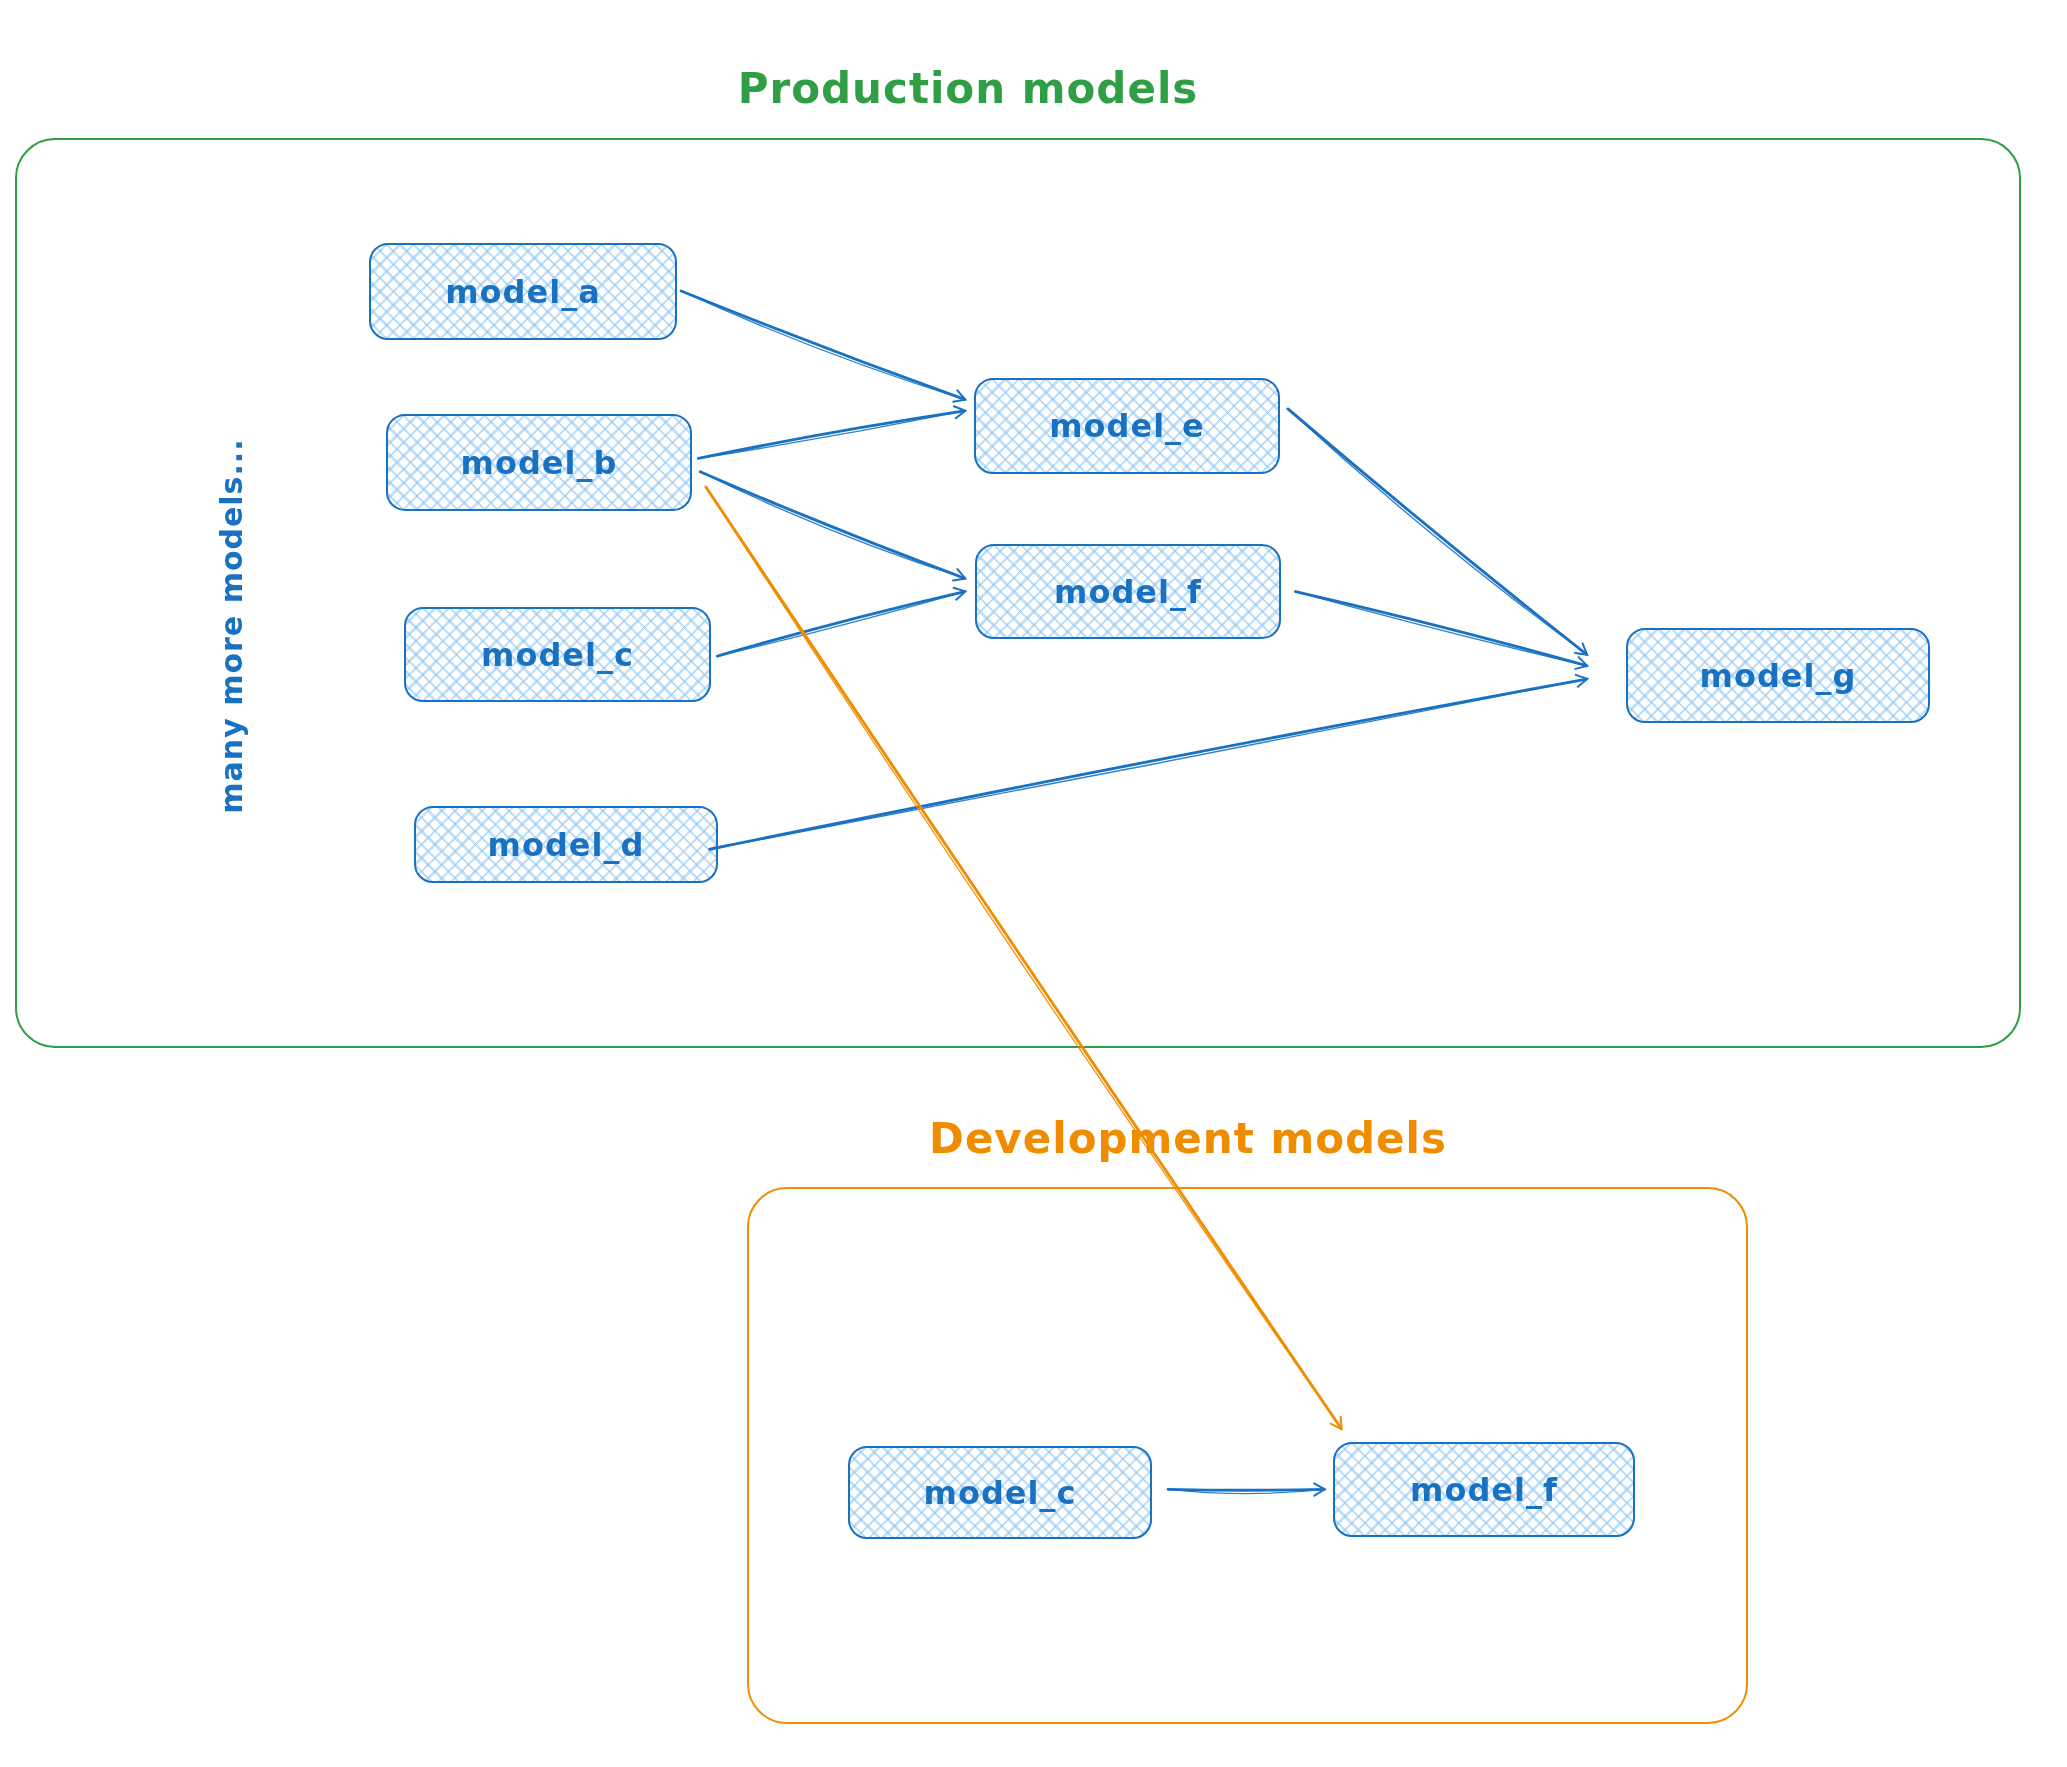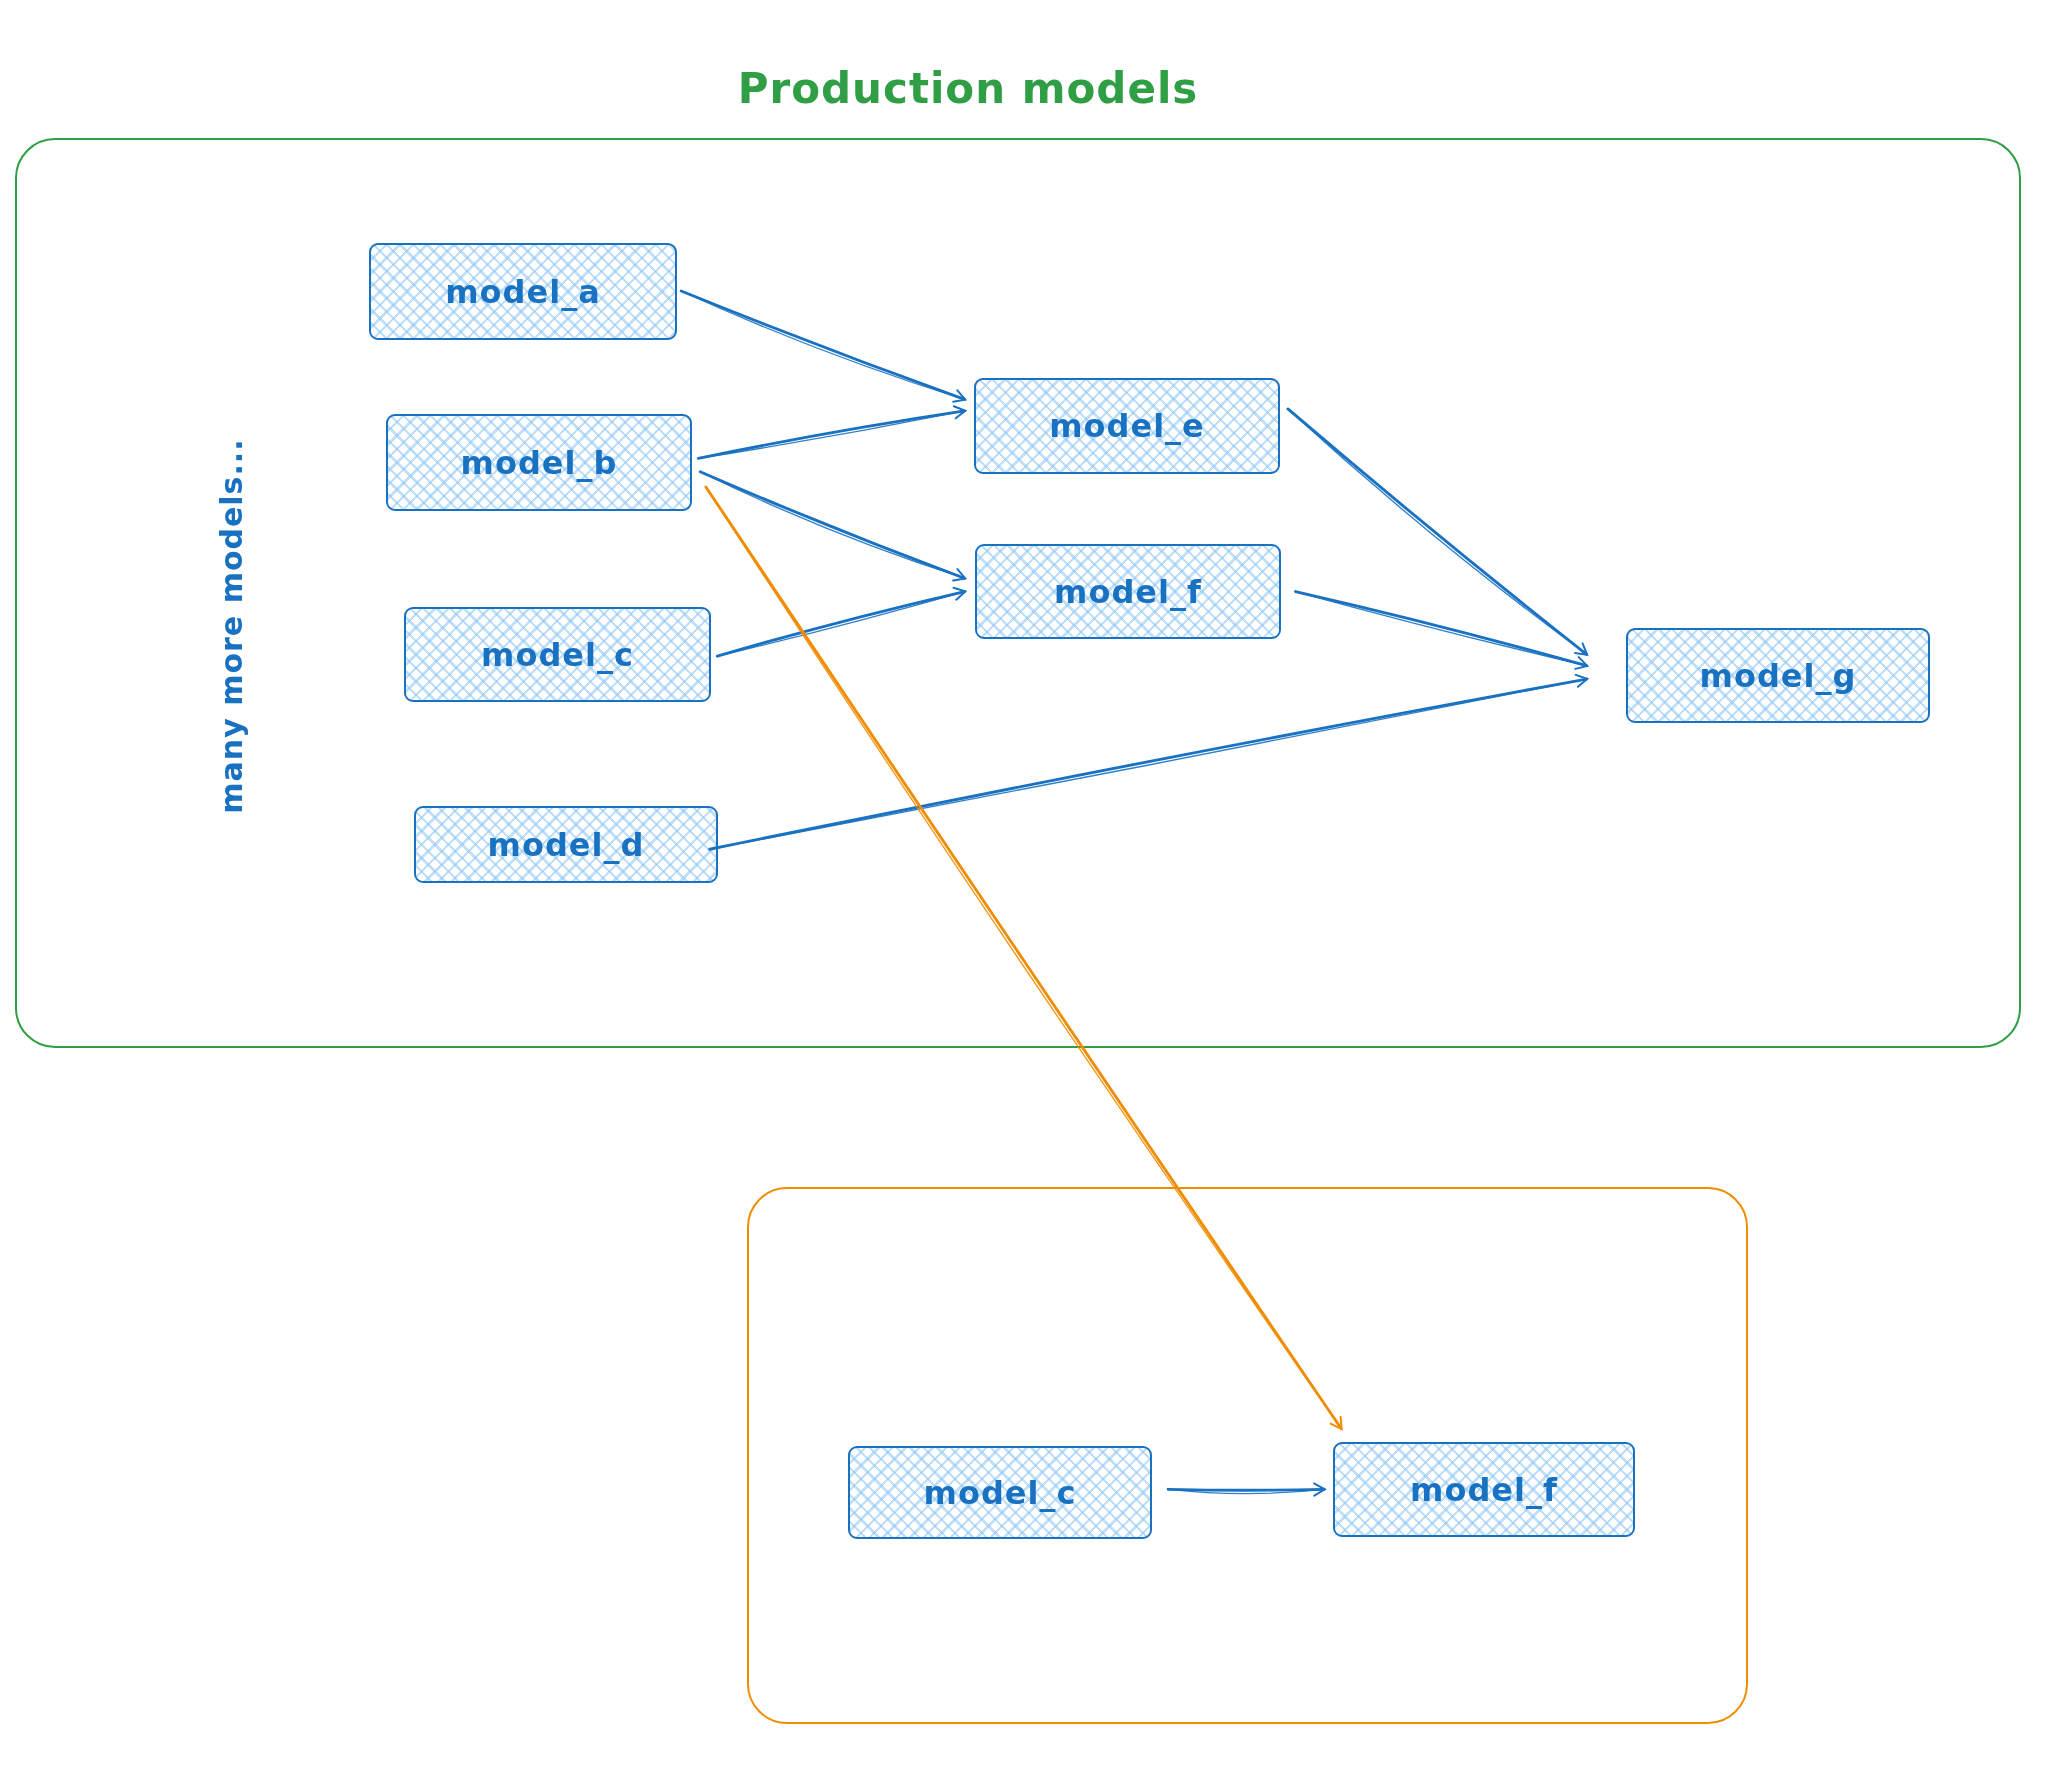--- a/index.html
+++ b/index.html
@@ -33,21 +33,21 @@
     font-size:42px;
     font-weight:600;
     letter-spacing:1px;
     white-space:nowrap;
   }
   .section-title.green{color:var(--green);}
   .section-title.orange{color:var(--orange);}
   .node{
     position:absolute;
     border:2.9px solid var(--blue);
-    border-radius:9px;
+    border-radius:19px;
     background-color:#ffffff;
     background-image:
       repeating-linear-gradient(45deg, rgba(140,197,247,0.55) 0 2.4px, transparent 2.4px 9.5px),
       repeating-linear-gradient(135deg, rgba(140,197,247,0.55) 0 2.4px, transparent 2.4px 9.5px);
     display:flex;align-items:center;justify-content:center;
     color:var(--blue);
     font-size:32px;
     font-weight:600;
     letter-spacing:1px;
     white-space:nowrap;
@@ -69,20 +69,21 @@
 </style>
 </head>
 <body>
 
 <div id="canvas">
 
   <div class="container-box green" id="production-container" style="left: 15px; top: 138px; width: 2006px; height: 910px;"></div>
   <div class="section-title green" id="production-title" style="left: 968px; top: 88px;">Production models</div>
 
   <div class="container-box orange" id="development-container" style="left: 747px; top: 1187px; width: 1001px; height: 537px;"></div>
+  <div class="section-title orange" id="development-title" style="left: 1188px; top: 1138px;">Development models</div>
 
   <div class="side-note" id="side-note" style="left: 231px; top: 626px;">many more models...</div>
 
   <div id="node-layer">
       <div class="node" style="left: 369px; top: 243px; width: 308px; height: 97px;">
         <span>model_a</span>
       </div>
       <div class="node" style="left: 386px; top: 414px; width: 306px; height: 97px; justify-content: center;">
         <span>model_b</span>
       </div>

